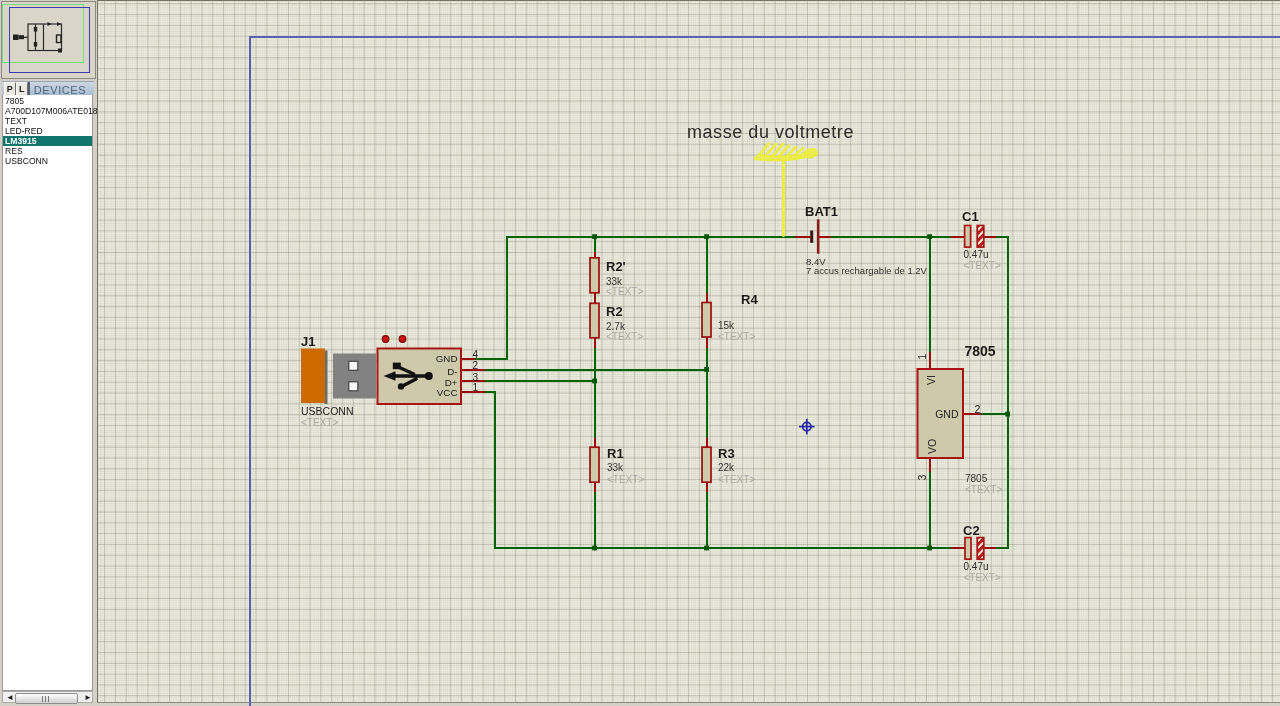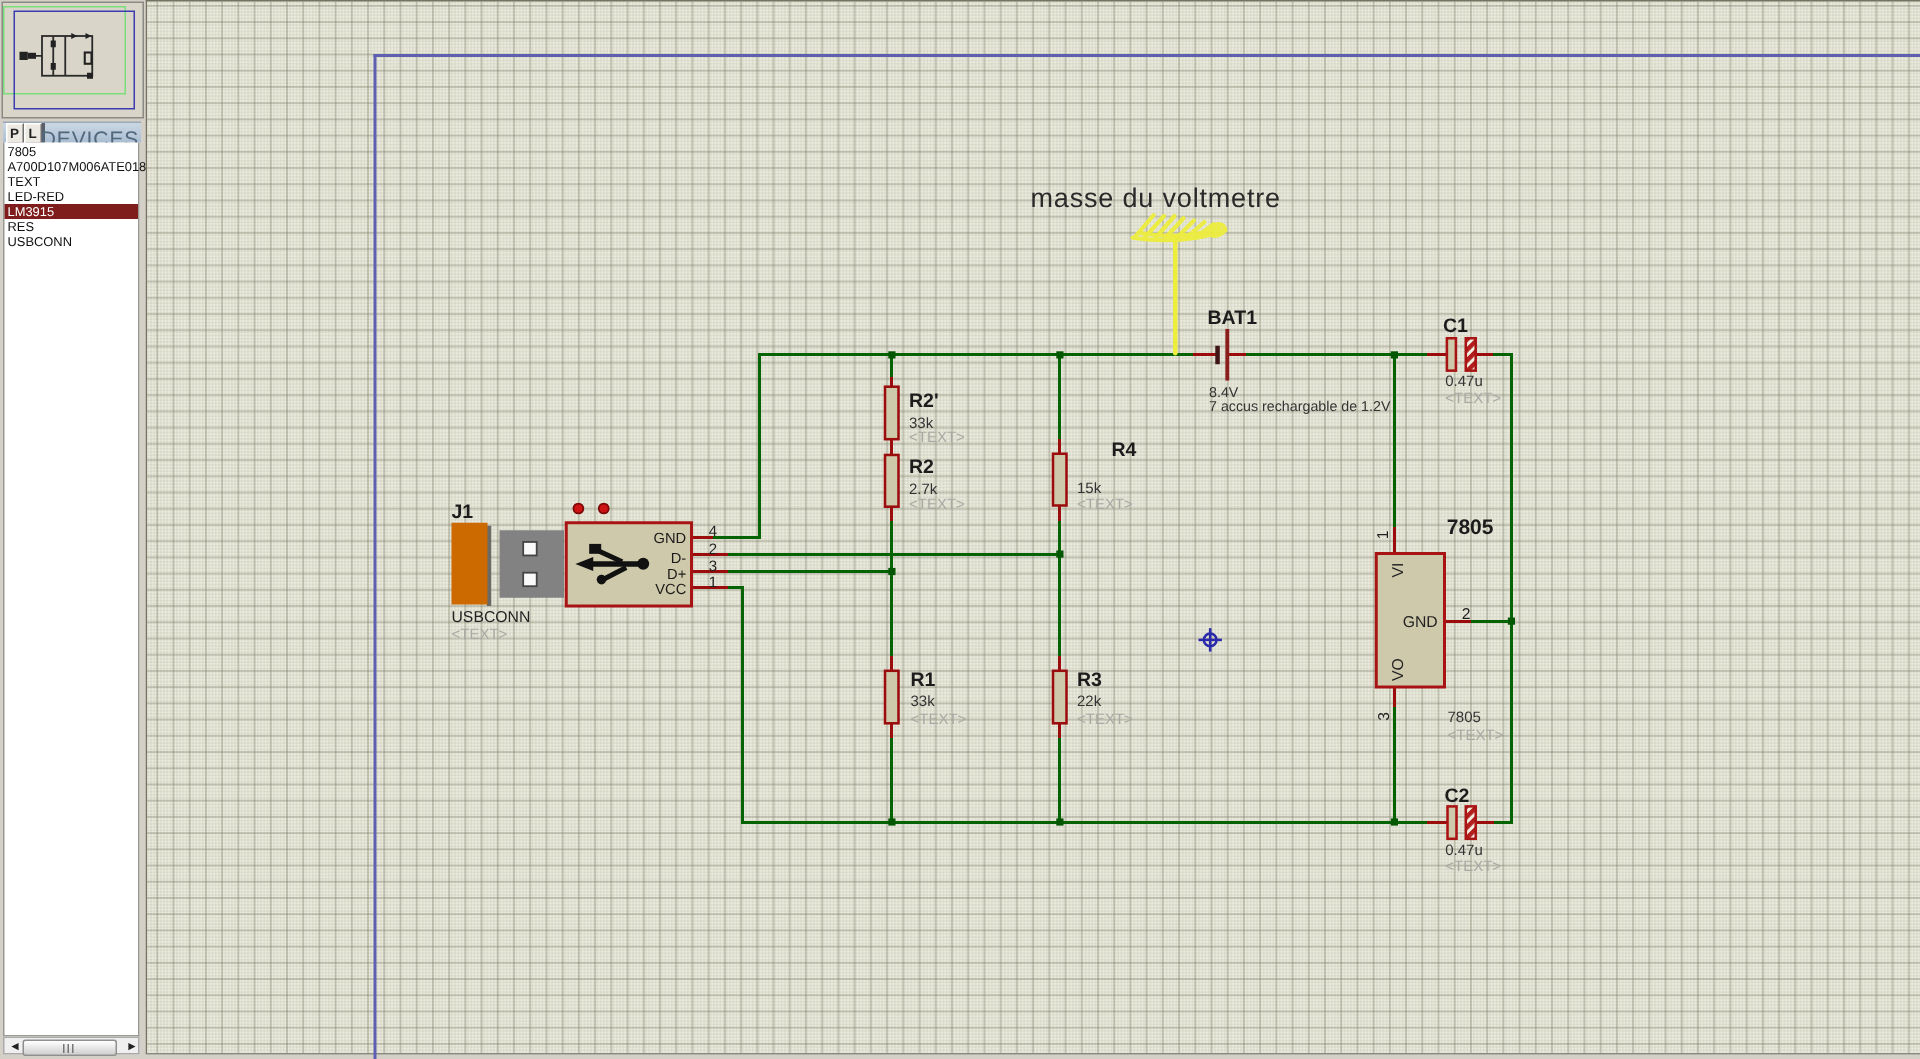--- a/index.html
+++ b/index.html
@@ -20,24 +20,24 @@
   border-left:2px solid #5f5fb2;border-top:2px solid #5f5fb2;}
 #leftpanel{position:absolute;left:0;top:0;width:97px;height:706px;background:#d4d0c8;z-index:10;}
 #minimap{position:absolute;left:1px;top:1px;width:92.5px;height:75.5px;background:#d9d6c9;border:1px solid #8a8a82;}
 #mm-green{position:absolute;left:0px;top:2px;width:80px;height:57px;border:1px solid #7ade7a;}
 #mm-blue{position:absolute;left:7px;top:4.5px;width:78.5px;height:64px;border:1px solid #3c3cb2;}
 #devhead{position:absolute;left:2px;top:80.5px;width:92px;height:13.5px;
   background:linear-gradient(#ccd7e4,#a9bed2);border-top:1px solid #9aa8b6;}
 .btn{position:absolute;top:0.5px;width:10.5px;height:12px;background:#ece9e2;
   border-top:1px solid #fff;border-left:1px solid #fff;border-right:1.5px solid #6f6f6f;border-bottom:1.5px solid #6f6f6f;
   font-size:9px;font-weight:bold;color:#222;text-align:center;line-height:12px;}
-#devtitle{position:absolute;left:24px;top:2px;width:68px;text-align:center;font-size:14px;color:#51677c;letter-spacing:0.6px;}
+#devtitle{position:absolute;left:24px;top:2px;width:68px;text-align:center;font-size:11px;color:#51677c;letter-spacing:0.6px;}
 #devlist{position:absolute;left:2px;top:94.5px;width:91px;height:596.5px;background:#fff;border:1px solid #9a9a94;border-top:none;box-sizing:border-box;}
 .drow{height:10px;line-height:10px;font-size:8.6px;color:#111;padding-left:2px;white-space:nowrap;letter-spacing:0px;}
-.dsel{background:#7f1d1d;color:#fff;}
+.dsel{background:#0f766e;color:#fff;font-weight:bold;}
 #hscroll{position:absolute;left:2px;top:691px;width:91px;height:12px;background:#efefef;border:1px solid #aaa;box-sizing:border-box;}
 #thumb{position:absolute;left:12px;top:0.5px;width:61px;height:9.5px;background:linear-gradient(#ffffff,#cfcfcf);border:1px solid #8f8f8f;border-radius:2px;}
 .grip{position:absolute;top:2px;width:1px;height:6px;background:#777;}
 .arr{position:absolute;top:1px;font-size:8px;color:#222;line-height:9px;}
 svg{position:absolute;left:0;top:0;z-index:5;}
 svg text{font-family:"Liberation Sans",sans-serif;}
 </style>
 </head>
 <body>
 <div id="canvas">

